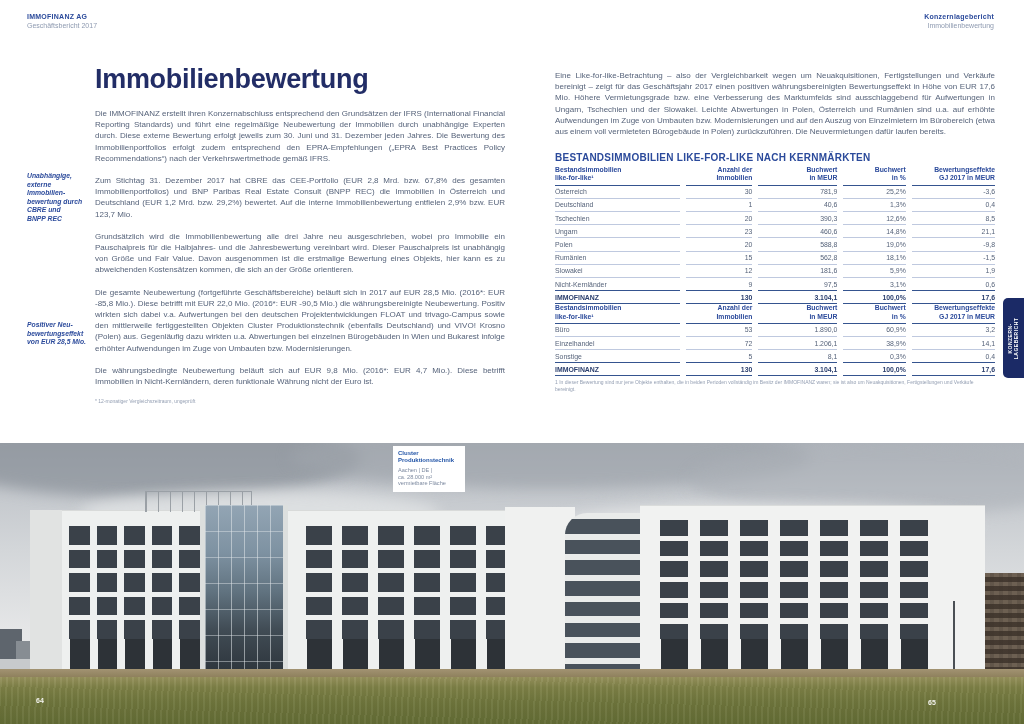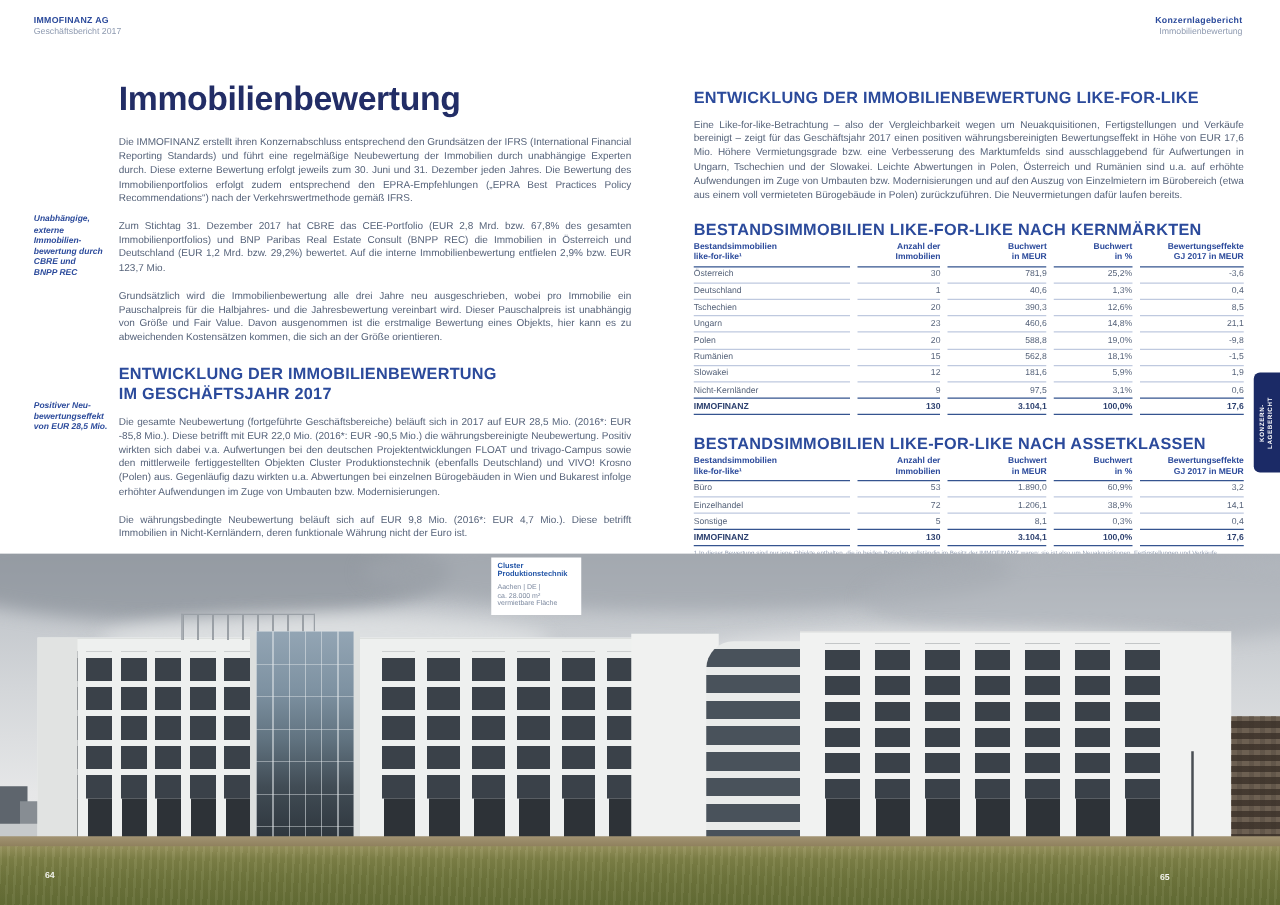--- a/index.html
+++ b/index.html
@@ -21,21 +21,21 @@
   p.body{margin:0 0 11px 0;font-size:8px;line-height:11.2px;color:#56637a;text-align:justify;}
   h2.sect{margin:15px 0 9px 0;font-size:13px;line-height:16px;color:#2b4a9b;font-weight:bold;white-space:pre-line;letter-spacing:.2px;}
   .fnote{font-size:5px;line-height:6px;color:#939eb2;margin-top:3px;}
   .margin-note{position:absolute;left:27px;width:64px;font-size:6.8px;line-height:8.6px;color:#2b4a9b;
     font-weight:bold;font-style:italic;white-space:pre-line;}
   .mn1{top:172px;} .mn2{top:321px;}
 
   
   .right-main{position:absolute;left:555px;top:70px;width:440px;}
   h2.sect-r{margin:0 0 9px 0;font-size:13px;color:#2b4a9b;font-weight:bold;letter-spacing:.2px;}
-  .tbl-title{font-size:13px;font-weight:bold;color:#2b4a9b;letter-spacing:.25px;margin:15px 0 3px 0;}
+  .tbl-title{font-size:10px;font-weight:bold;color:#2b4a9b;letter-spacing:.25px;margin:15px 0 3px 0;}
   table.datatable{table-layout:fixed;border-collapse:separate;border-spacing:6px 0;
     width:calc(100% + 12px);margin:0 -6px;}
   table.datatable th{font-size:6.8px;line-height:8.2px;color:#2b4a9b;font-weight:bold;text-align:right;
     vertical-align:bottom;border-bottom:1.5px solid #35548f;padding:0 0 2px 0;white-space:pre-line;}
   table.datatable th:first-child{text-align:left;}
   table.datatable td{font-size:6.9px;color:#56637a;text-align:right;border-bottom:1px solid #bfc9df;padding:2.6px 0;}
   table.datatable td:first-child{text-align:left;}
   table.datatable tr.last td{border-bottom:none;}
   table.datatable tr.total td{font-weight:bold;color:#2b3f6e;border-top:1.5px solid #35548f;border-bottom:1.5px solid #35548f;}
   table.datatable th:nth-child(1){width:30%;} table.datatable th:nth-child(2){width:16%;}
@@ -145,29 +145,26 @@
 BNPP REC</div>
 <div class="margin-note mn2">Positiver Neu-
 bewertungseffekt
 von EUR 28,5 Mio.</div>
 
 <div class="left-main">
   <h1 class="doc-title">Immobilienbewertung</h1>
   <p class="body">Die IMMOFINANZ erstellt ihren Konzernabschluss entsprechend den Grundsätzen der IFRS (International Financial Reporting Standards) und führt eine regelmäßige Neubewertung der Immobilien durch unabhängige Experten durch. Diese externe Bewertung erfolgt jeweils zum 30. Juni und 31. Dezember jeden Jahres. Die Bewertung des Immobilienportfolios erfolgt zudem entsprechend den EPRA-Empfehlungen („EPRA Best Practices Policy Recommendations“) nach der Verkehrswertmethode gemäß IFRS.</p>
   <p class="body">Zum Stichtag 31. Dezember 2017 hat CBRE das CEE-Portfolio (EUR 2,8 Mrd. bzw. 67,8% des gesamten Immobilienportfolios) und BNP Paribas Real Estate Consult (BNPP REC) die Immobilien in Österreich und Deutschland (EUR 1,2 Mrd. bzw. 29,2%) bewertet. Auf die interne Immobilienbewertung entfielen 2,9% bzw. EUR 123,7 Mio.</p>
   <p class="body">Grundsätzlich wird die Immobilienbewertung alle drei Jahre neu ausgeschrieben, wobei pro Immobilie ein Pauschalpreis für die Halbjahres- und die Jahresbewertung vereinbart wird. Dieser Pauschalpreis ist unabhängig von Größe und Fair Value. Davon ausgenommen ist die erstmalige Bewertung eines Objekts, hier kann es zu abweichenden Kostensätzen kommen, die sich an der Größe orientieren.</p>
-  <h2 class="sect">ENTWICKLUNG DER IMMOBILIENBEWERTUNG
-IM GESCHÄFTSJAHR 2017</h2>
   <p class="body">Die gesamte Neubewertung (fortgeführte Geschäftsbereiche) beläuft sich in 2017 auf EUR 28,5 Mio. (2016*: EUR -85,8 Mio.). Diese betrifft mit EUR 22,0 Mio. (2016*: EUR -90,5 Mio.) die währungsbereinigte Neubewertung. Positiv wirkten sich dabei v.a. Aufwertungen bei den deutschen Projektentwicklungen FLOAT und trivago-Campus sowie den mittlerweile fertiggestellten Objekten Cluster Produktionstechnik (ebenfalls Deutschland) und VIVO! Krosno (Polen) aus. Gegenläufig dazu wirkten u.a. Abwertungen bei einzelnen Bürogebäuden in Wien und Bukarest infolge erhöhter Aufwendungen im Zuge von Umbauten bzw. Modernisierungen.</p>
   <p class="body">Die währungsbedingte Neubewertung beläuft sich auf EUR 9,8 Mio. (2016*: EUR 4,7 Mio.). Diese betrifft Immobilien in Nicht-Kernländern, deren funktionale Währung nicht der Euro ist.</p>
   <div class="fnote">* 12-monatiger Vergleichszeitraum, ungeprüft</div>
 </div>
 
 <div class="right-main">
-  <h2 class="sect-r">ENTWICKLUNG DER IMMOBILIENBEWERTUNG LIKE-FOR-LIKE</h2>
   <p class="body">Eine Like-for-like-Betrachtung – also der Vergleichbarkeit wegen um Neuakquisitionen, Fertigstellungen und Verkäufe bereinigt – zeigt für das Geschäftsjahr 2017 einen positiven währungsbereinigten Bewertungseffekt in Höhe von EUR 17,6 Mio. Höhere Vermietungsgrade bzw. eine Verbesserung des Marktumfelds sind ausschlaggebend für Aufwertungen in Ungarn, Tschechien und der Slowakei. Leichte Abwertungen in Polen, Österreich und Rumänien sind u.a. auf erhöhte Aufwendungen im Zuge von Umbauten bzw. Modernisierungen und auf den Auszug von Einzelmietern im Bürobereich (etwa aus einem voll vermieteten Bürogebäude in Polen) zurückzuführen. Die Neuvermietungen dafür laufen bereits.</p>
 
   <div class="tbl-title">BESTANDSIMMOBILIEN LIKE-FOR-LIKE NACH KERNMÄRKTEN</div>
   <table class="datatable">
       <thead>
         <tr>
           <th>Bestandsimmobilien
 like-for-like¹</th>
           <th>Anzahl der
 Immobilien</th>
@@ -239,21 +236,20 @@
         <tr class="total">
           <td>IMMOFINANZ</td>
           <td>130</td>
           <td>3.104,1</td>
           <td>100,0%</td>
           <td>17,6</td>
         </tr>
       </tbody>
     </table>
 
-  <div class="tbl-title">BESTANDSIMMOBILIEN LIKE-FOR-LIKE NACH ASSETKLASSEN</div>
   <table class="datatable">
       <thead>
         <tr>
           <th>Bestandsimmobilien
 like-for-like¹</th>
           <th>Anzahl der
 Immobilien</th>
           <th>Buchwert
 in MEUR</th>
           <th>Buchwert

